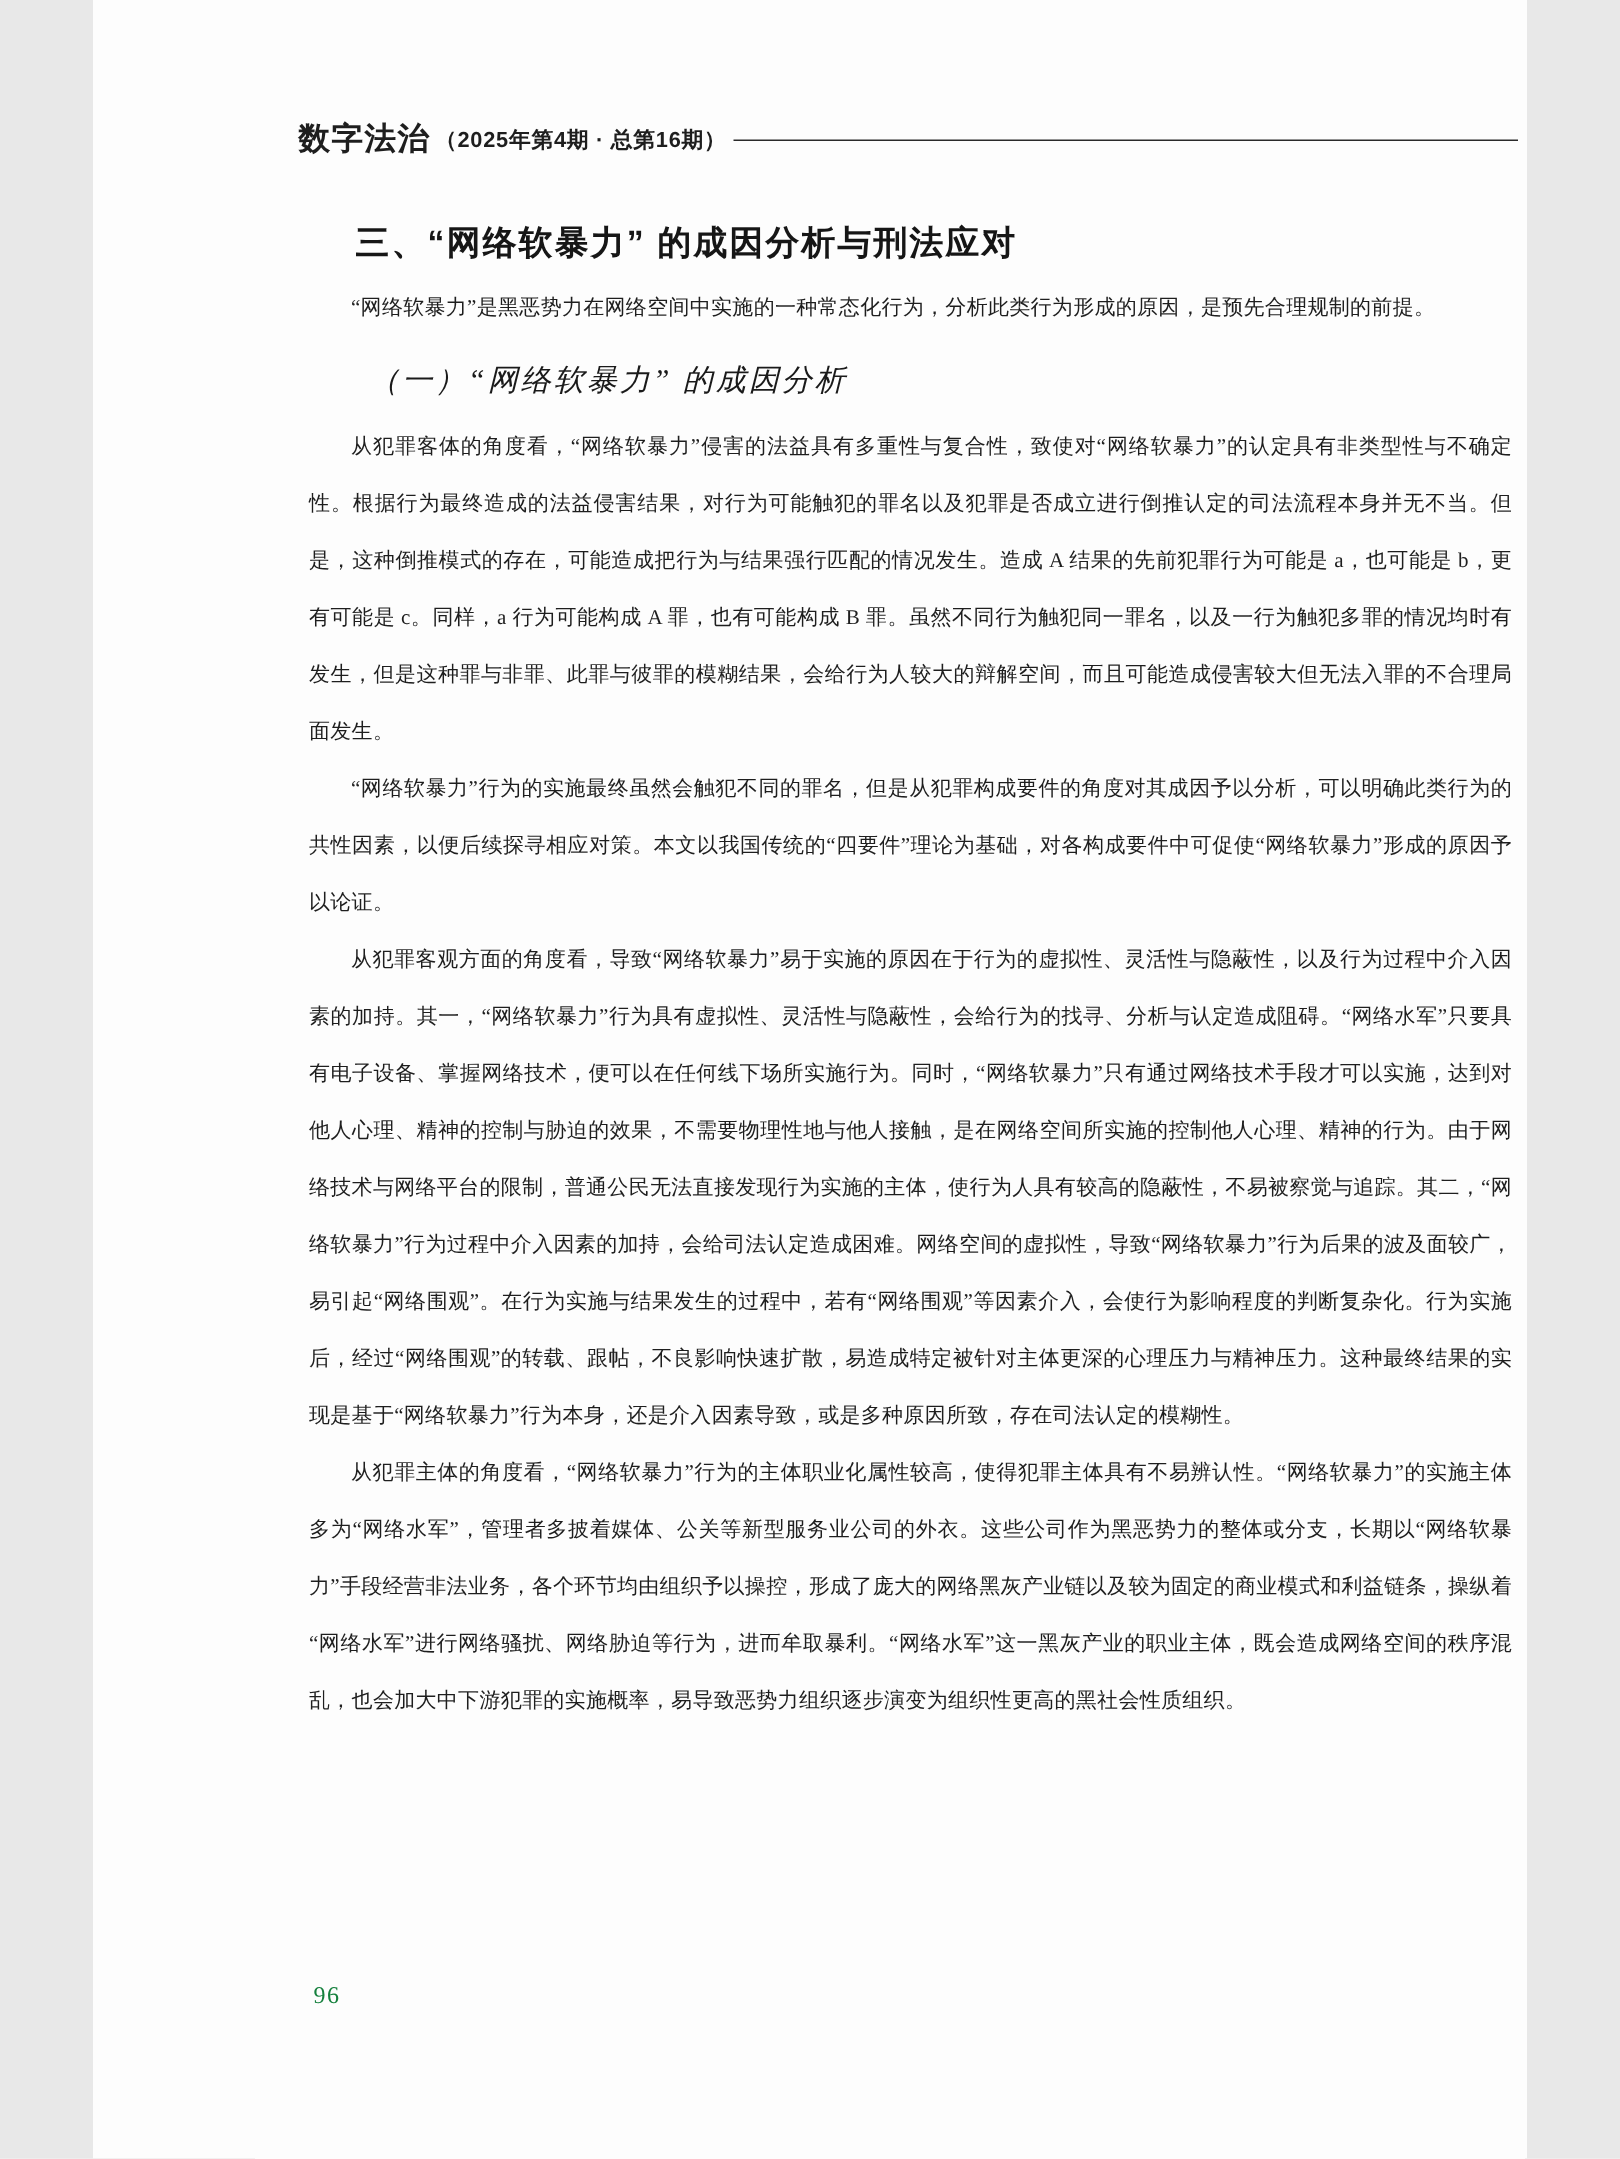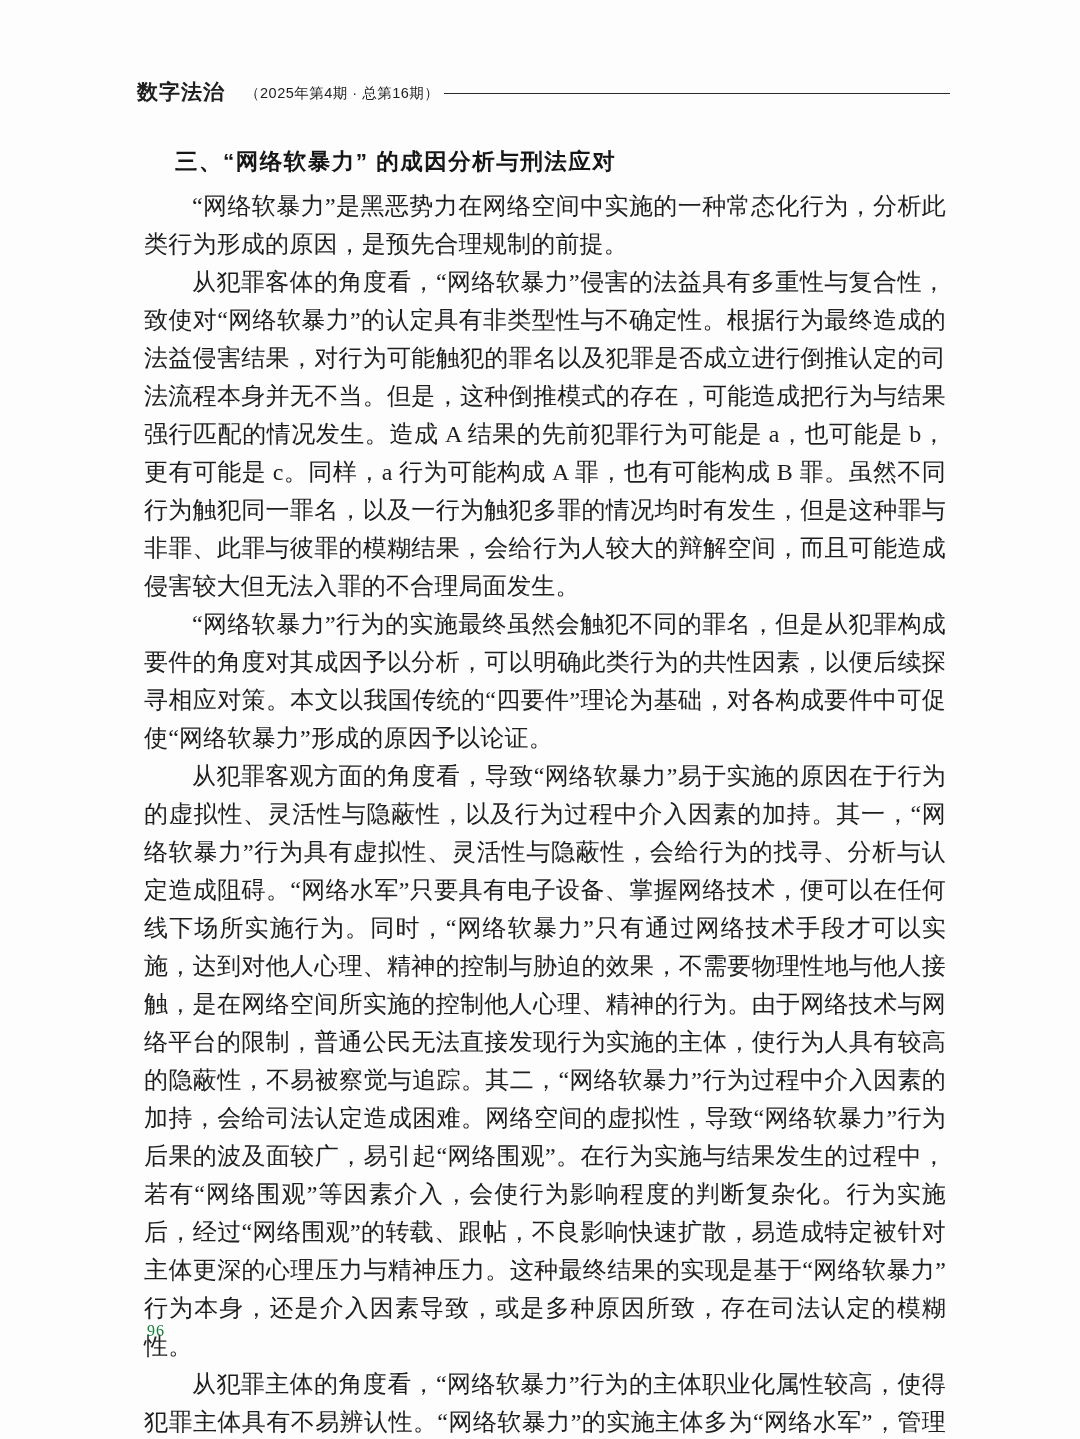--- a/index.html
+++ b/index.html
@@ -1,18 +1,18 @@
 <!DOCTYPE html>
 <html lang="zh"><head>
 <meta charset="utf-8">
 <style>
   html, body { margin: 0; padding: 0; background: #e8e8e8; }
   .page {
     position: relative;
-    width: 1080px;
+    width: 956px;
     height: 1439px;
     margin: 0 auto;
     background: #fdfdfd;
     color: #1e1e1e;
     font-family: "Liberation Serif", "DejaVu Serif", serif;
     overflow: hidden;
   }
 
   
   .header {
@@ -25,24 +25,24 @@
     white-space: nowrap;
   }
   .journal-name {
     font-family: "Liberation Sans", "DejaVu Sans", sans-serif;
     font-weight: 700;
     font-size: 21px;
     letter-spacing: 1px;
   }
   .issue-info {
     font-family: "Liberation Sans", "DejaVu Sans", sans-serif;
-    font-weight: 400;
+    font-weight: 700;
     font-size: 14.5px;
     letter-spacing: 0.5px;
-    margin-left: 20px;
+    margin-left: 3px;
     position: relative;
     top: 1px;
   }
   .header-rule {
     flex: 1;
     height: 0;
     border-top: 1.7px solid #2a2a2a;
     margin-left: 5px;
     position: relative;
     top: 1px;
@@ -58,21 +58,21 @@
   .section-title {
     font-family: "Liberation Sans", "DejaVu Sans", sans-serif;
     font-weight: 700;
     font-size: 22.5px;
     letter-spacing: 1.5px;
     margin: 0 0 10px 0;
     text-indent: 31px;
     color: #161616;
   }
   .body-para {
-    font-size: 24px;
+    font-size: 14px;
     line-height: 38px;
     letter-spacing: 0.2px;
     text-align: justify;
     text-justify: inter-ideograph;
     text-indent: 2em;
     margin: 0;
   }
   .subheading {
     font-size: 20px;
     font-weight: 400;
@@ -122,20 +122,21 @@
     <span class="journal-name">数字法治</span>
     <span class="issue-info">（2025年第4期 · 总第16期）</span>
     <span class="header-rule"></span>
   </header>
 
   <main class="content">
     <h1 class="section-title">三、“网络软暴力” 的成因分析与刑法应对</h1>
 
     <p class="body-para">“网络软暴力”是黑恶势力在网络空间中实施的一种常态化行为，分析此类行为形成的原因，是预先合理规制的前提。</p>
 
+    <h3 class="subheading">（一）“网络软暴力” 的成因分析</h3>
 
     <p class="body-para">从犯罪客体的角度看，“网络软暴力”侵害的法益具有多重性与复合性，致使对“网络软暴力”的认定具有非类型性与不确定性。根据行为最终造成的法益侵害结果，对行为可能触犯的罪名以及犯罪是否成立进行倒推认定的司法流程本身并无不当。但是，这种倒推模式的存在，可能造成把行为与结果强行匹配的情况发生。造成 A 结果的先前犯罪行为可能是 a，也可能是 b，更有可能是 c。同样，a 行为可能构成 A 罪，也有可能构成 B 罪。虽然不同行为触犯同一罪名，以及一行为触犯多罪的情况均时有发生，但是这种罪与非罪、此罪与彼罪的模糊结果，会给行为人较大的辩解空间，而且可能造成侵害较大但无法入罪的不合理局面发生。</p>
     <p class="body-para">“网络软暴力”行为的实施最终虽然会触犯不同的罪名，但是从犯罪构成要件的角度对其成因予以分析，可以明确此类行为的共性因素，以便后续探寻相应对策。本文以我国传统的“四要件”理论为基础，对各构成要件中可促使“网络软暴力”形成的原因予以论证。</p>
     <p class="body-para">从犯罪客观方面的角度看，导致“网络软暴力”易于实施的原因在于行为的虚拟性、灵活性与隐蔽性，以及行为过程中介入因素的加持。其一，“网络软暴力”行为具有虚拟性、灵活性与隐蔽性，会给行为的找寻、分析与认定造成阻碍。“网络水军”只要具有电子设备、掌握网络技术，便可以在任何线下场所实施行为。同时，“网络软暴力”只有通过网络技术手段才可以实施，达到对他人心理、精神的控制与胁迫的效果，不需要物理性地与他人接触，是在网络空间所实施的控制他人心理、精神的行为。由于网络技术与网络平台的限制，普通公民无法直接发现行为实施的主体，使行为人具有较高的隐蔽性，不易被察觉与追踪。其二，“网络软暴力”行为过程中介入因素的加持，会给司法认定造成困难。网络空间的虚拟性，导致“网络软暴力”行为后果的波及面较广，易引起“网络围观”。在行为实施与结果发生的过程中，若有“网络围观”等因素介入，会使行为影响程度的判断复杂化。行为实施后，经过“网络围观”的转载、跟帖，不良影响快速扩散，易造成特定被针对主体更深的心理压力与精神压力。这种最终结果的实现是基于“网络软暴力”行为本身，还是介入因素导致，或是多种原因所致，存在司法认定的模糊性。</p>
     <p class="body-para">从犯罪主体的角度看，“网络软暴力”行为的主体职业化属性较高，使得犯罪主体具有不易辨认性。“网络软暴力”的实施主体多为“网络水军”，管理者多披着媒体、公关等新型服务业公司的外衣。这些公司作为黑恶势力的整体或分支，长期以“网络软暴力”手段经营非法业务，各个环节均由组织予以操控，形成了庞大的网络黑灰产业链以及较为固定的商业模式和利益链条，操纵着“网络水军”进行网络骚扰、网络胁迫等行为，进而牟取暴利。“网络水军”这一黑灰产业的职业主体，既会造成网络空间的秩序混乱，也会加大中下游犯罪的实施概率，易导致恶势力组织逐步演变为组织性更高的黑社会性质组织。</p>
 
   </main>
 
   <div class="page-number">96</div>
 

